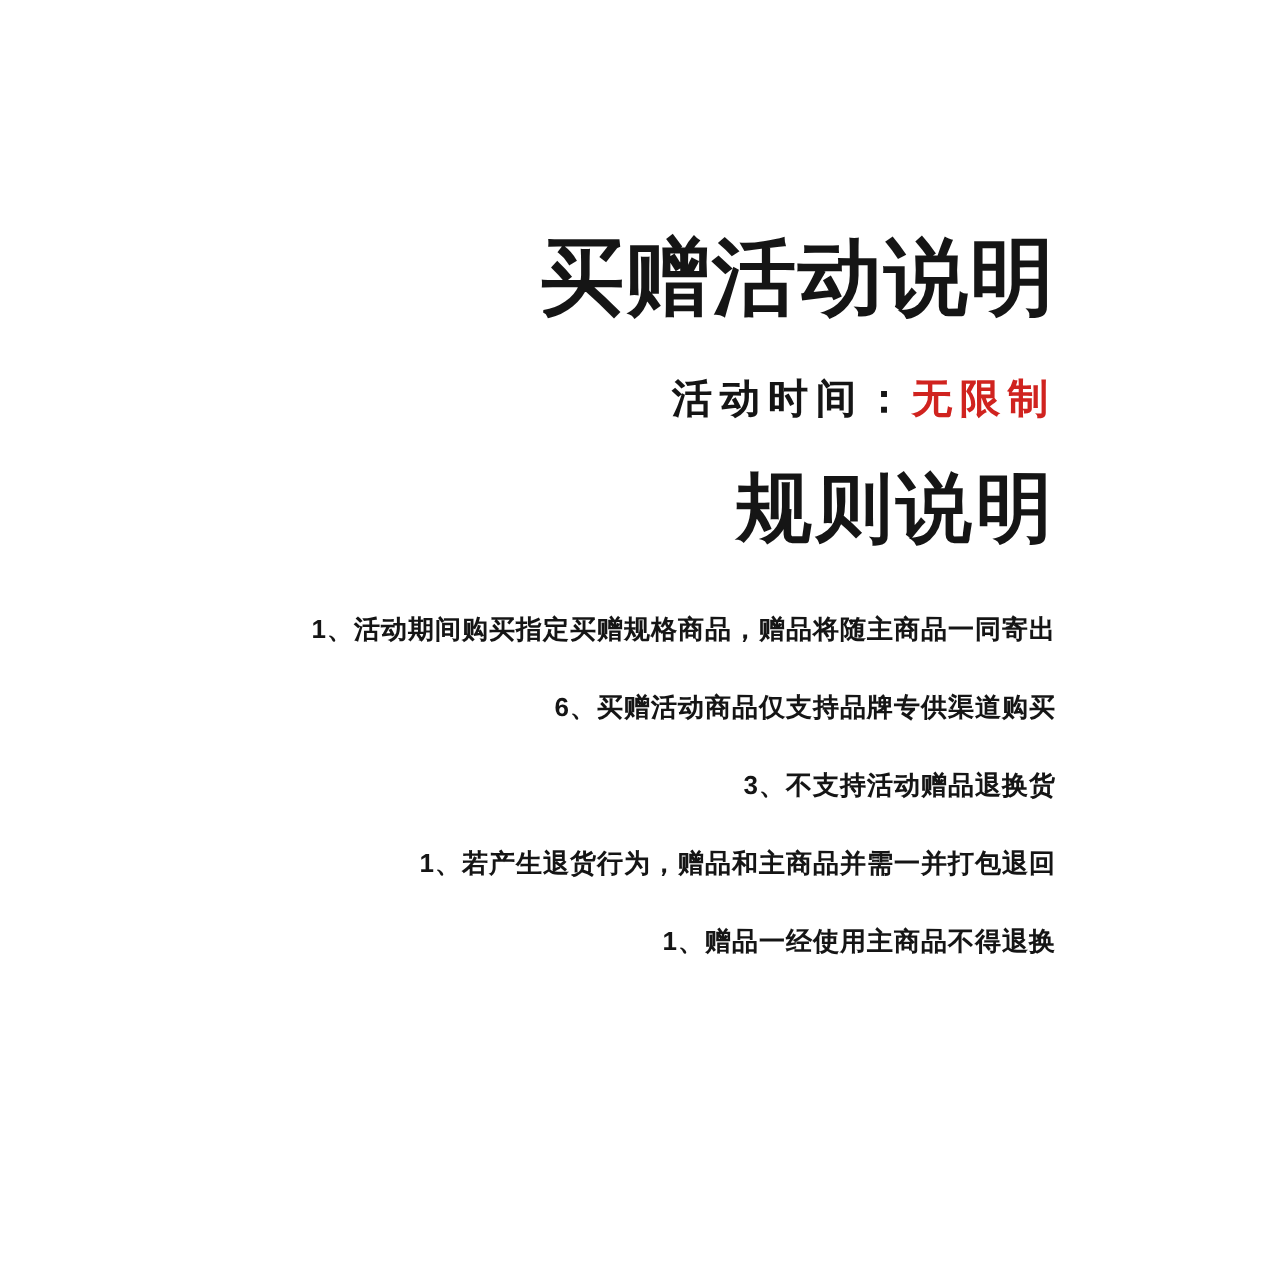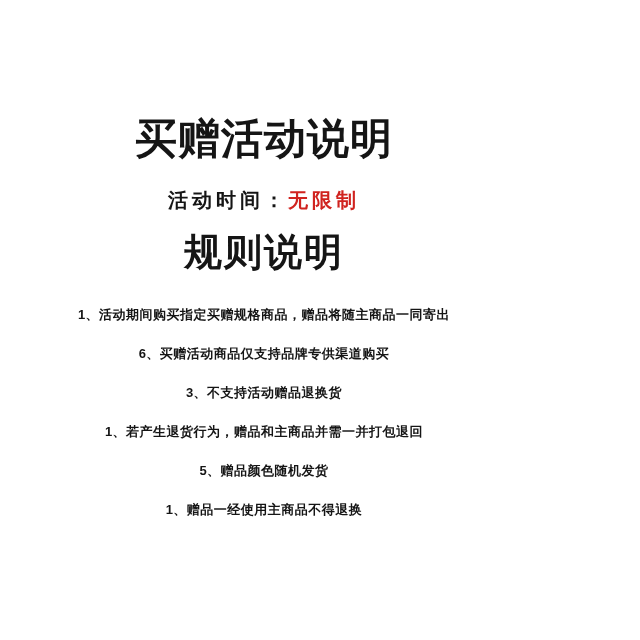--- a/index.html
+++ b/index.html
@@ -12,21 +12,21 @@
     height: 640px;
     overflow: hidden;
     font-family: "Liberation Sans", "DejaVu Sans", sans-serif;
     color: #151515;
   }
   .poster {
     width: 528px;
     height: 640px;
     box-sizing: border-box;
     padding-top: 116px;
-    text-align: center;
+    text-align: right;
   }
   .title {
     margin: 0;
     font-size: 42px;
     line-height: 46px;
     font-weight: 700;
     letter-spacing: 1px;
     color: #151515;
   }
   .time-row {
@@ -40,21 +40,20 @@
   .time-value {
     color: #d0231f;
   }
   .rules-heading {
     margin: 20px 0 0 0;
     font-size: 38px;
     line-height: 42px;
     font-weight: 700;
     letter-spacing: 2px;
     color: #151515;
-    font-family: Liberation Mono, monospace;
   }
   .rules-list {
     margin-top: 26px;
   }
   .rule {
     font-size: 13px;
     line-height: 25px;
     font-weight: 700;
     letter-spacing: 0.5px;
     margin-bottom: 14px;
@@ -72,16 +71,15 @@
     <span class="time-label">活动时间：</span><span class="time-value">无限制</span>
   </div>
 
   <h2 class="rules-heading">规则说明</h2>
 
   <div class="rules-list">
     <div class="rule">1、活动期间购买指定买赠规格商品，赠品将随主商品一同寄出</div>
     <div class="rule">6、买赠活动商品仅支持品牌专供渠道购买</div>
     <div class="rule">3、不支持活动赠品退换货</div>
     <div class="rule">1、若产生退货行为，赠品和主商品并需一并打包退回</div>
-    <div class="rule">5、赠品颜色随机发货</div>
     <div class="rule">1、赠品一经使用主商品不得退换</div>
   </div>
 </div>
 
 </body></html>

